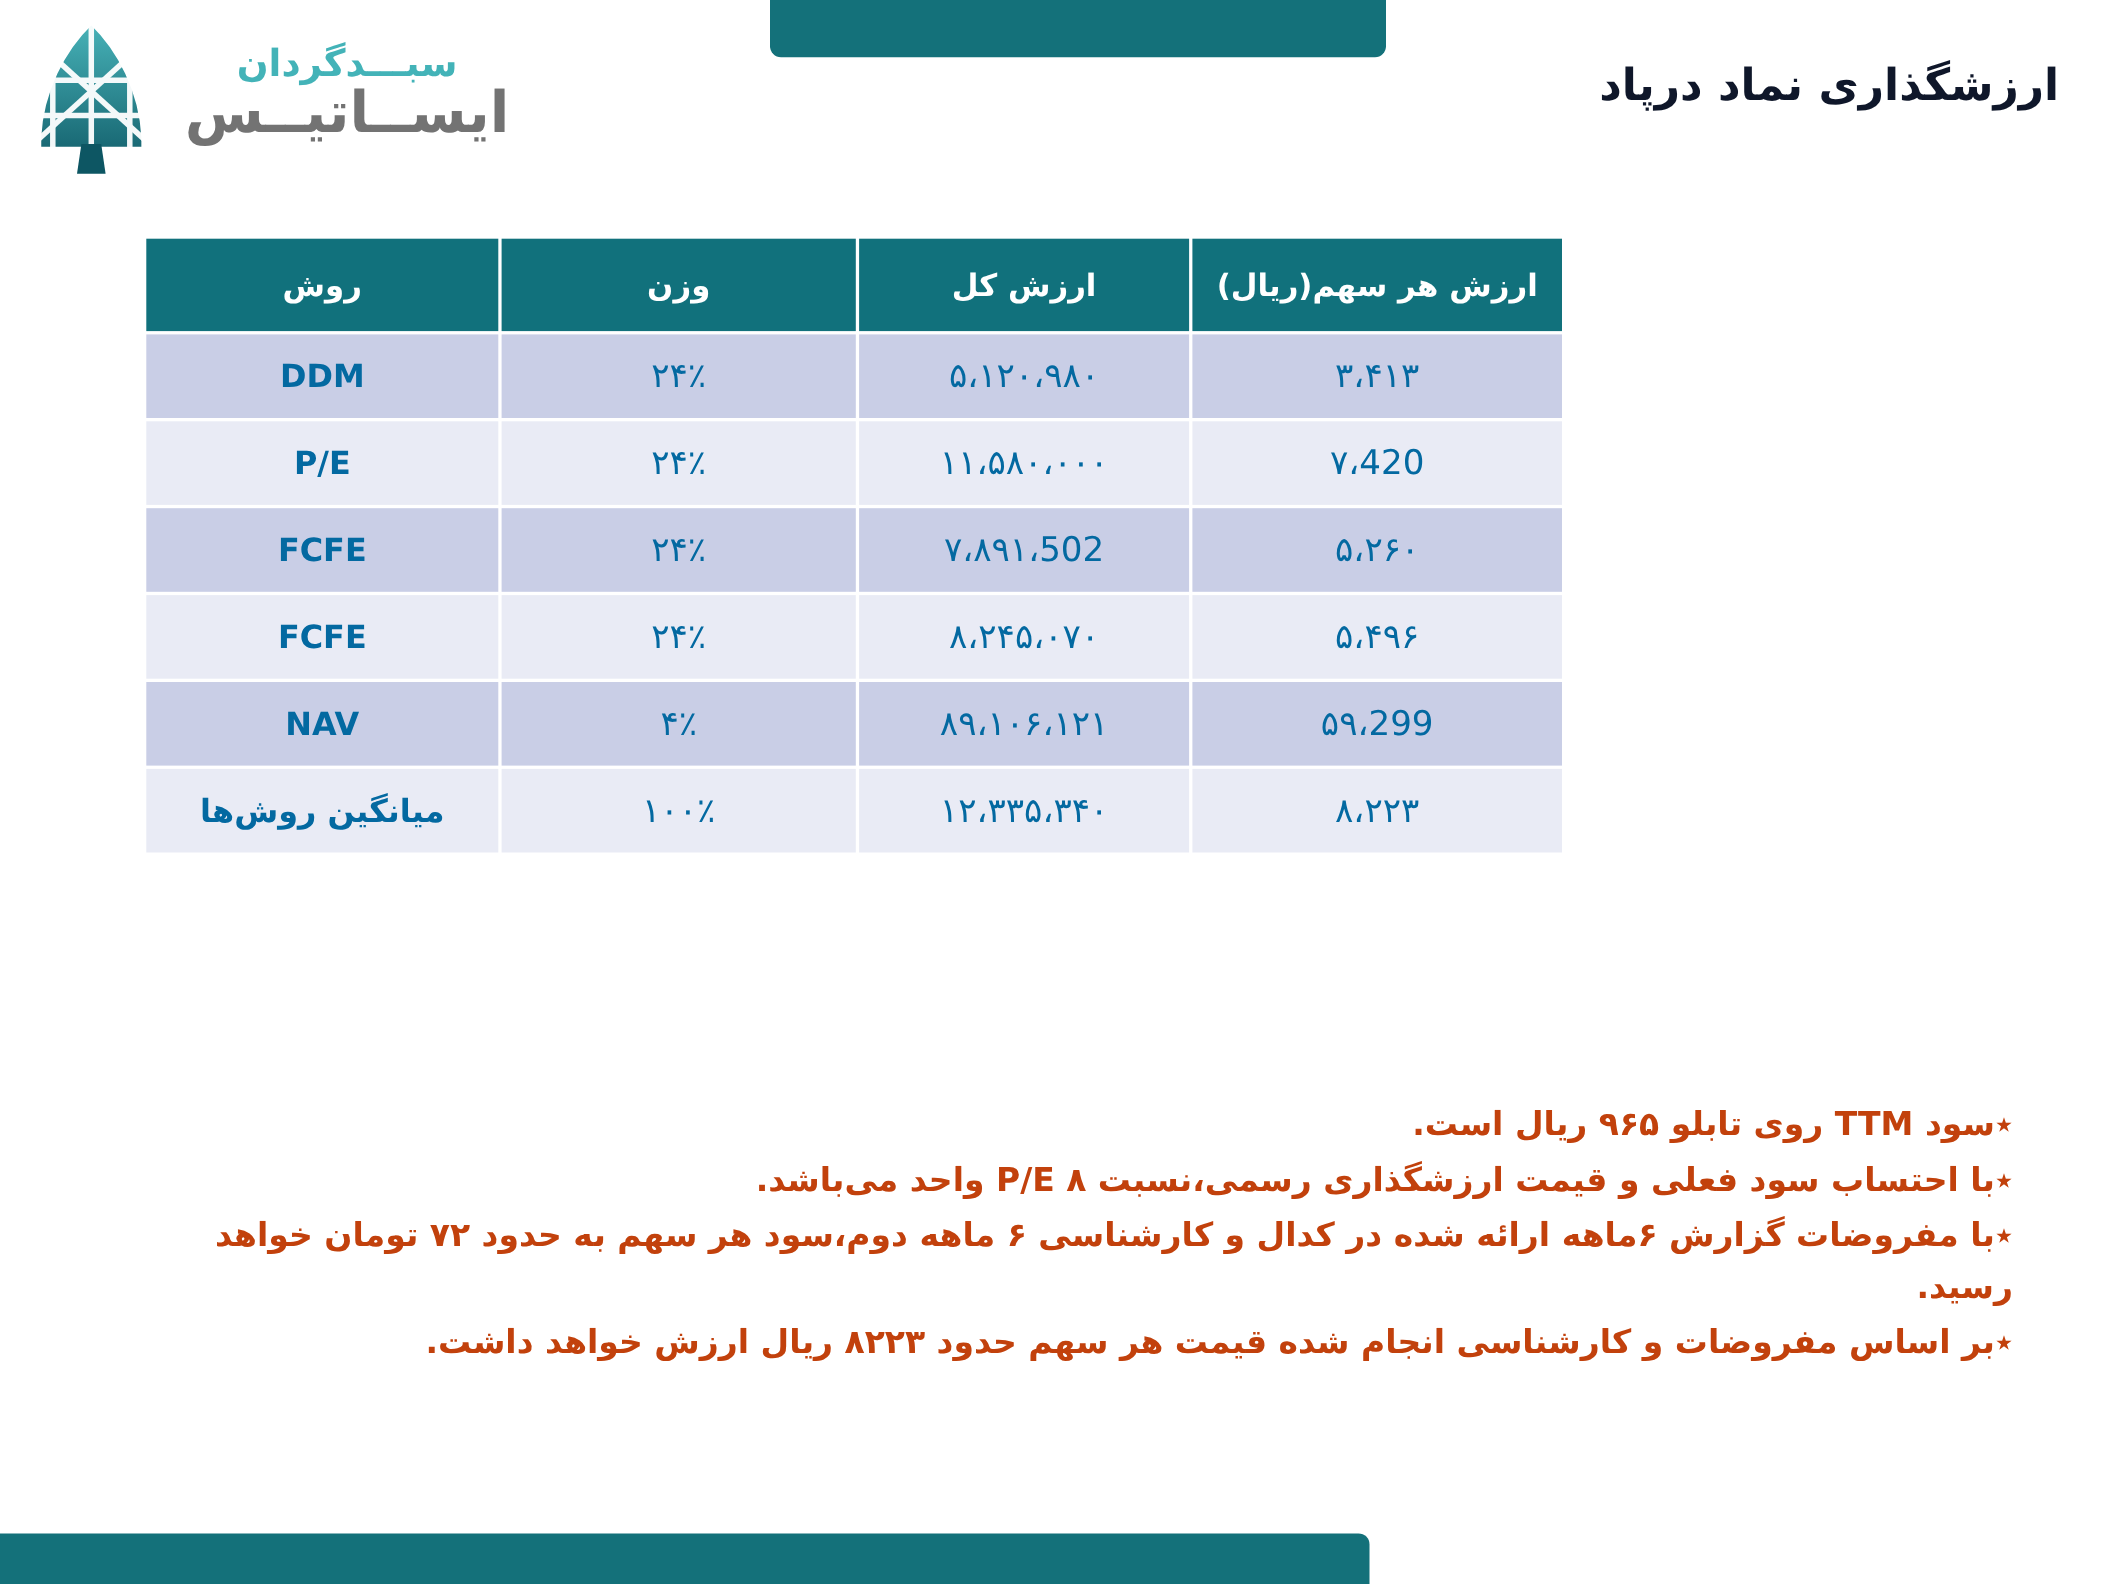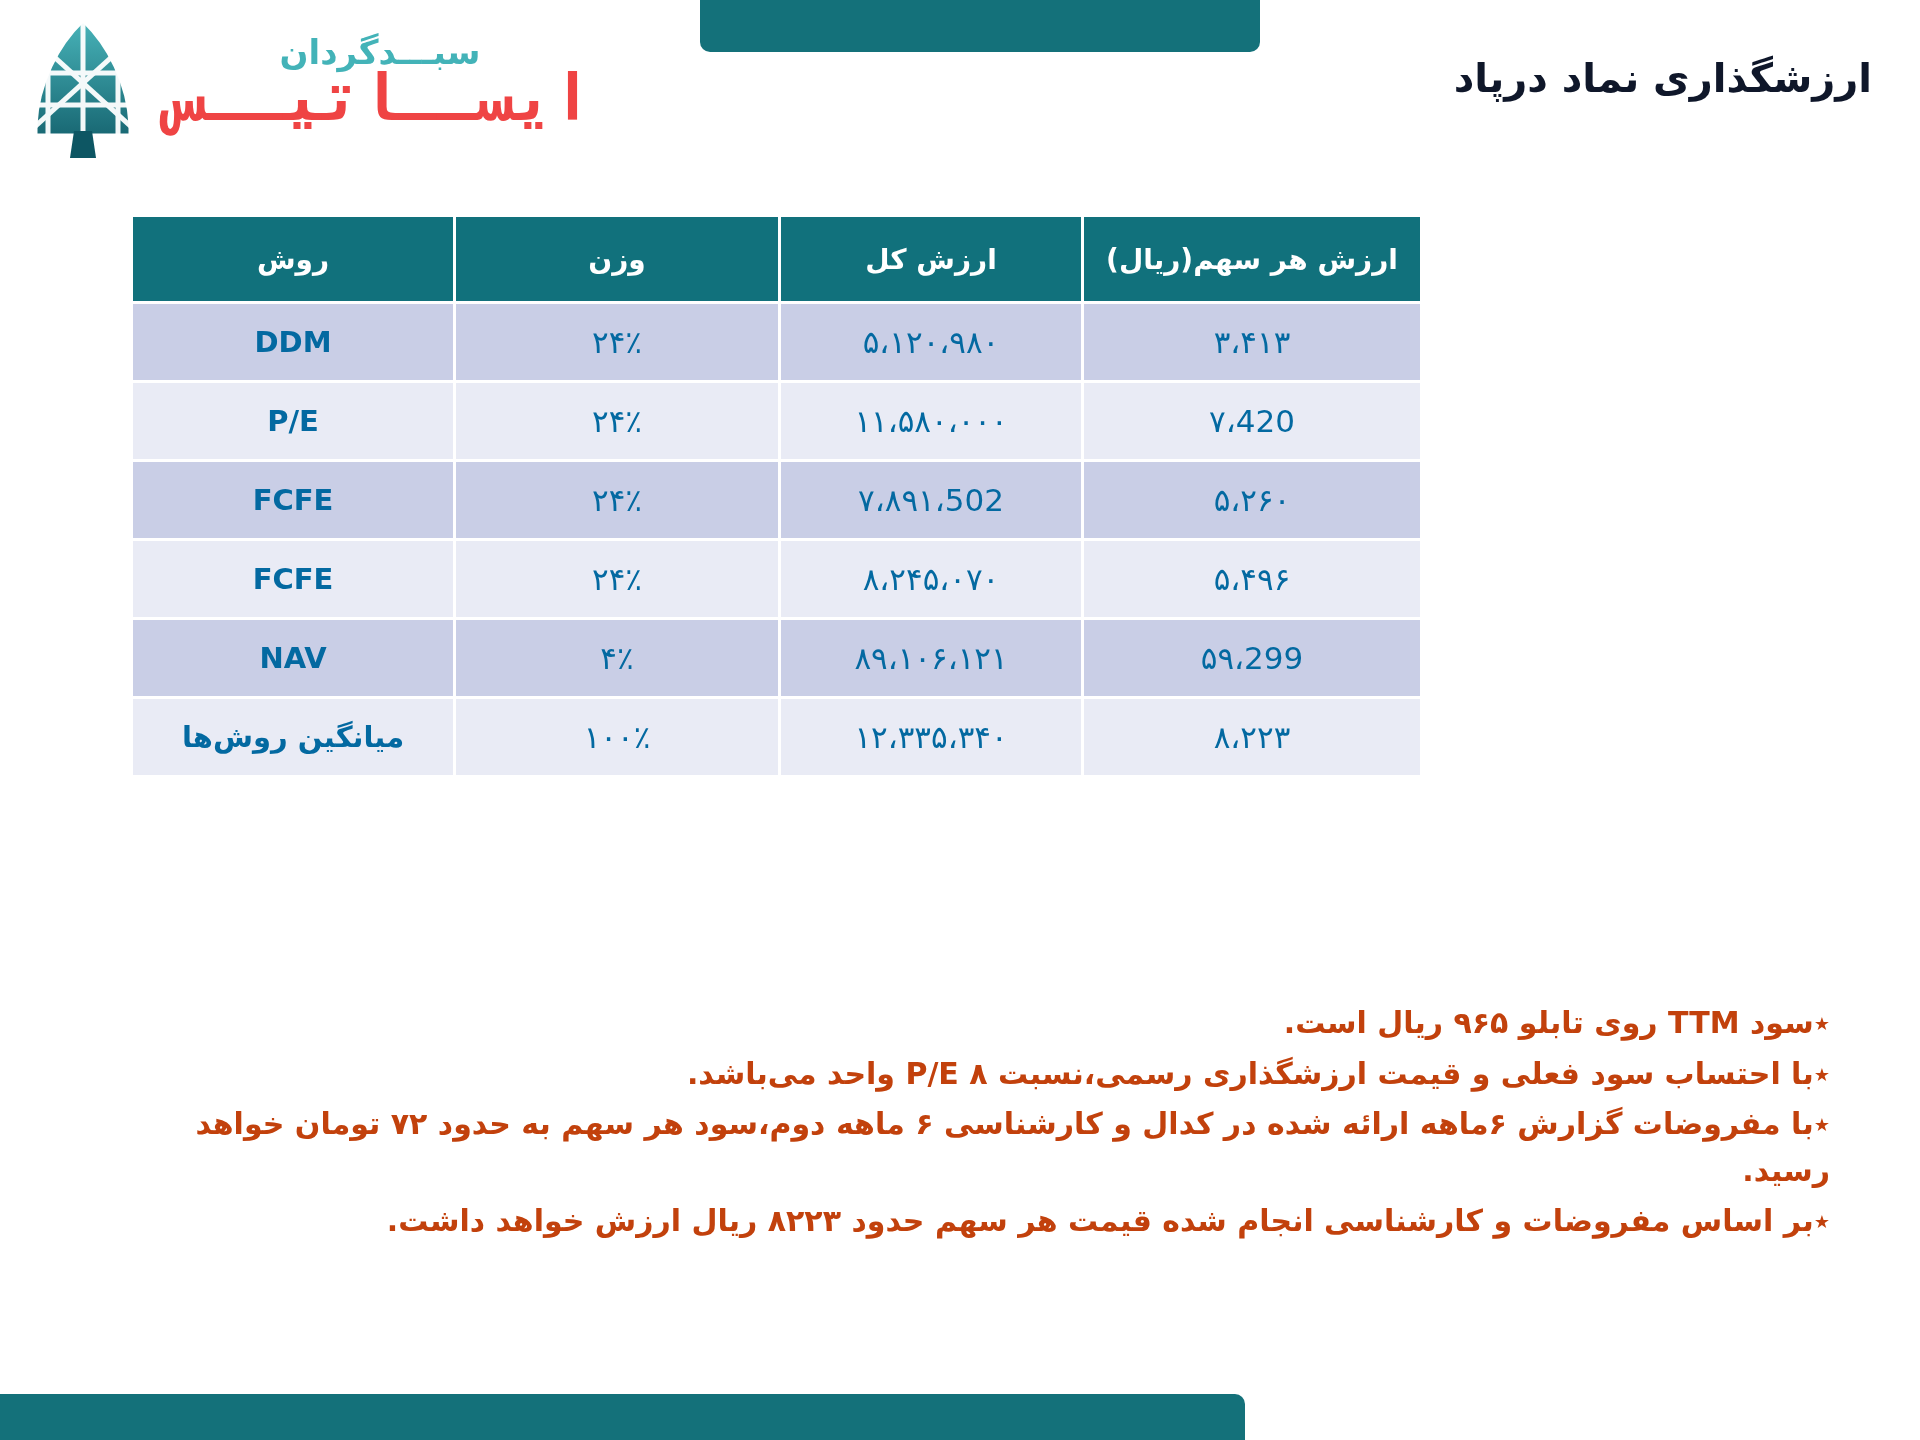--- a/index.html
+++ b/index.html
@@ -66,26 +66,25 @@
     line-height: 1;
     padding-bottom: 6px;
   }
   .logo-text .line1 {
     font-size: 34px;
     font-weight: bold;
     color: #43b3b8;
     letter-spacing: 1px;
   }
   .logo-text .line2 {
-    font-size: 64px;
-    font-weight: bold;
-    color: #ef4444;
+    font-size: 52px;
+    font-weight: bold;
+    color: #737373;
     letter-spacing: 2px;
     margin-top: 2px;
-    font-family: Liberation Mono, monospace;
   }
 
   
   .slide-title {
     position: absolute;
     top: 55px;
     right: 48px;
     font-size: 40px;
     font-weight: bold;
     color: #0f172a;

